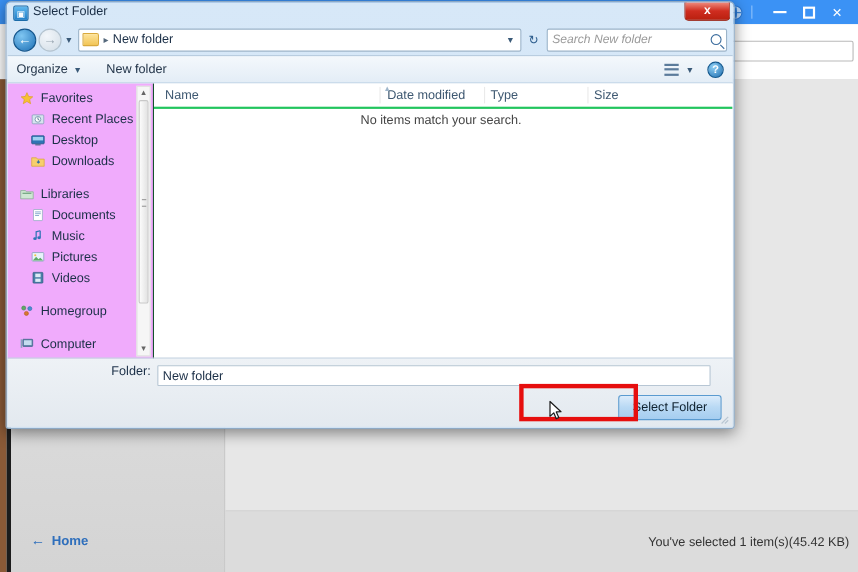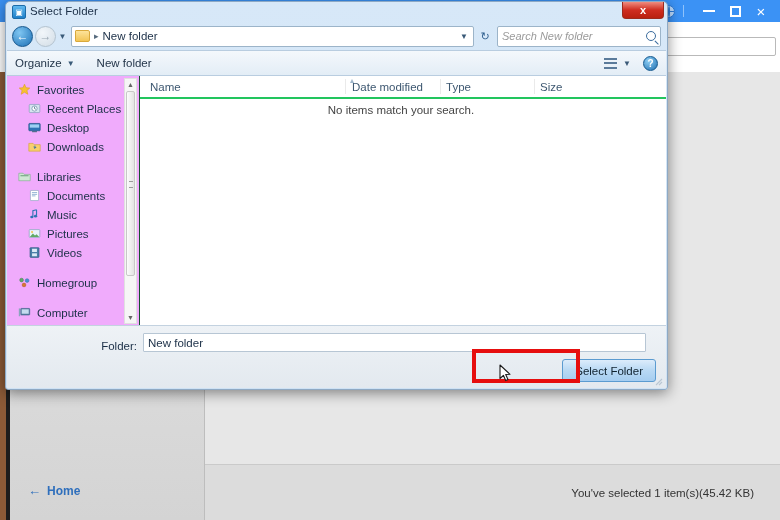--- a/index.html
+++ b/index.html
@@ -81,21 +81,21 @@
   }
   #bg-content-inner{
     position:absolute;left:0;top:0;right:0;bottom:55px;
     border-bottom:1px solid #cacaca;background:#e7e7e7;
   }
   #bg-statusbar{
     position:absolute;left:0;right:0;bottom:0;height:55px;
     display:flex;align-items:center;justify-content:flex-end;padding-right:8px;
     box-sizing:border-box;background:#dcdcdc;
   }
-  #bg-status-text{font-size:11.5px;color:#333;margin-right:18px;}
+  #bg-status-text{font-size:11.5px;color:#333;margin-right:0;}
   #recover-btn{
     background:#3da33d;color:#fff;font-size:12.5px;font-weight:bold;
     padding:7px 14px;border-radius:3px;cursor:pointer;
   }
 
   
   #dialog{
     position:absolute;left:5px;top:1px;width:663px;height:389px;
     border:1px solid #8ea9c4;border-radius:5px 5px 3px 3px;
     background:linear-gradient(to bottom,#d7e8f8,#cfe2f4);
@@ -243,21 +243,21 @@
   #empty-msg{
     position:absolute;left:0;right:4px;top:28px;text-align:center;
     font-size:11.5px;color:#444;
   }
 
   #dlg-footer{
     position:absolute;left:1px;right:1px;bottom:1px;height:62px;
     background:linear-gradient(to bottom,#eef2f6,#e3e9ef);
     border-top:1px solid #c3d2e0;
   }
-  #folder-row{position:absolute;left:0;right:20px;top:6px;height:20px;display:flex;align-items:flex-end;}
+  #folder-row{position:absolute;left:0;right:20px;top:6px;height:20px;display:flex;align-items:flex-start;}
   #folder-label{width:136px;text-align:right;font-size:11.5px;color:#1b2f47;padding-right:6px;box-sizing:border-box;}
   #folder-input{
     flex:1;height:19px;background:#fff;border:1px solid #b7c6d4;border-radius:1px;
     font-size:11.5px;color:#1b2f47;display:flex;align-items:center;padding:0 4px;
     box-sizing:border-box;
   }
   #btn-row{position:absolute;right:10px;top:33px;display:flex;}
   .dlgbtn{
     height:23px;min-width:86px;padding:0 12px;
     border:1px solid #9aacbd;border-radius:3px;box-sizing:border-box;

